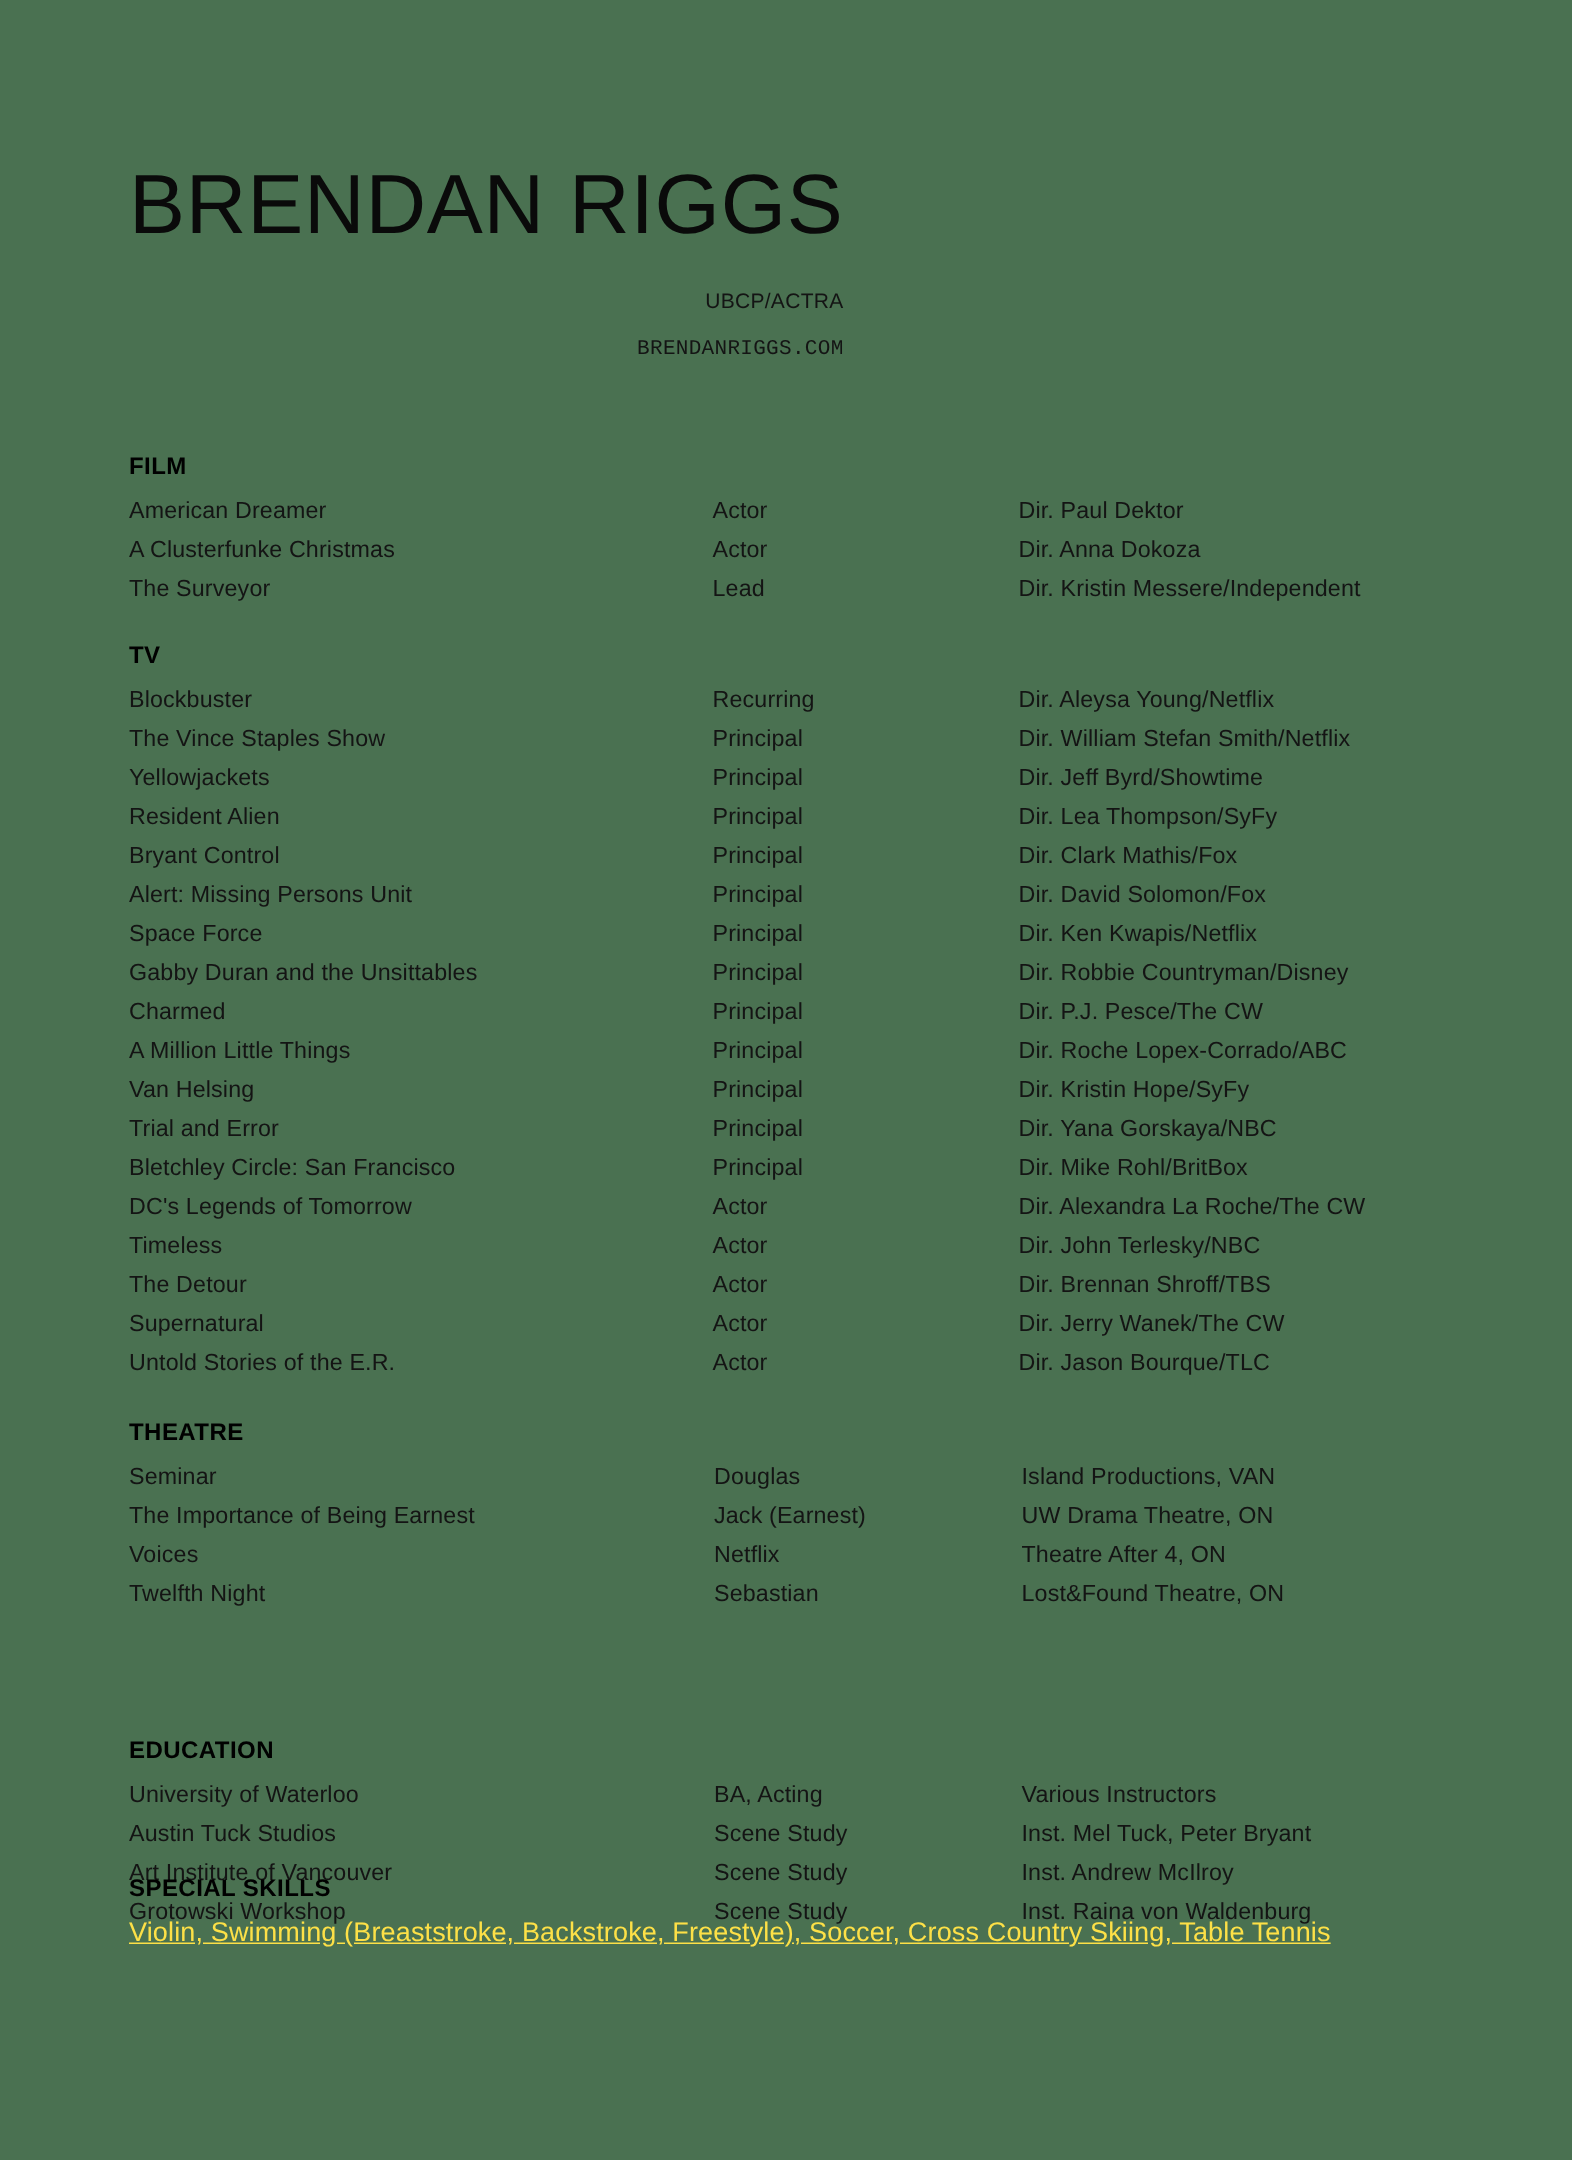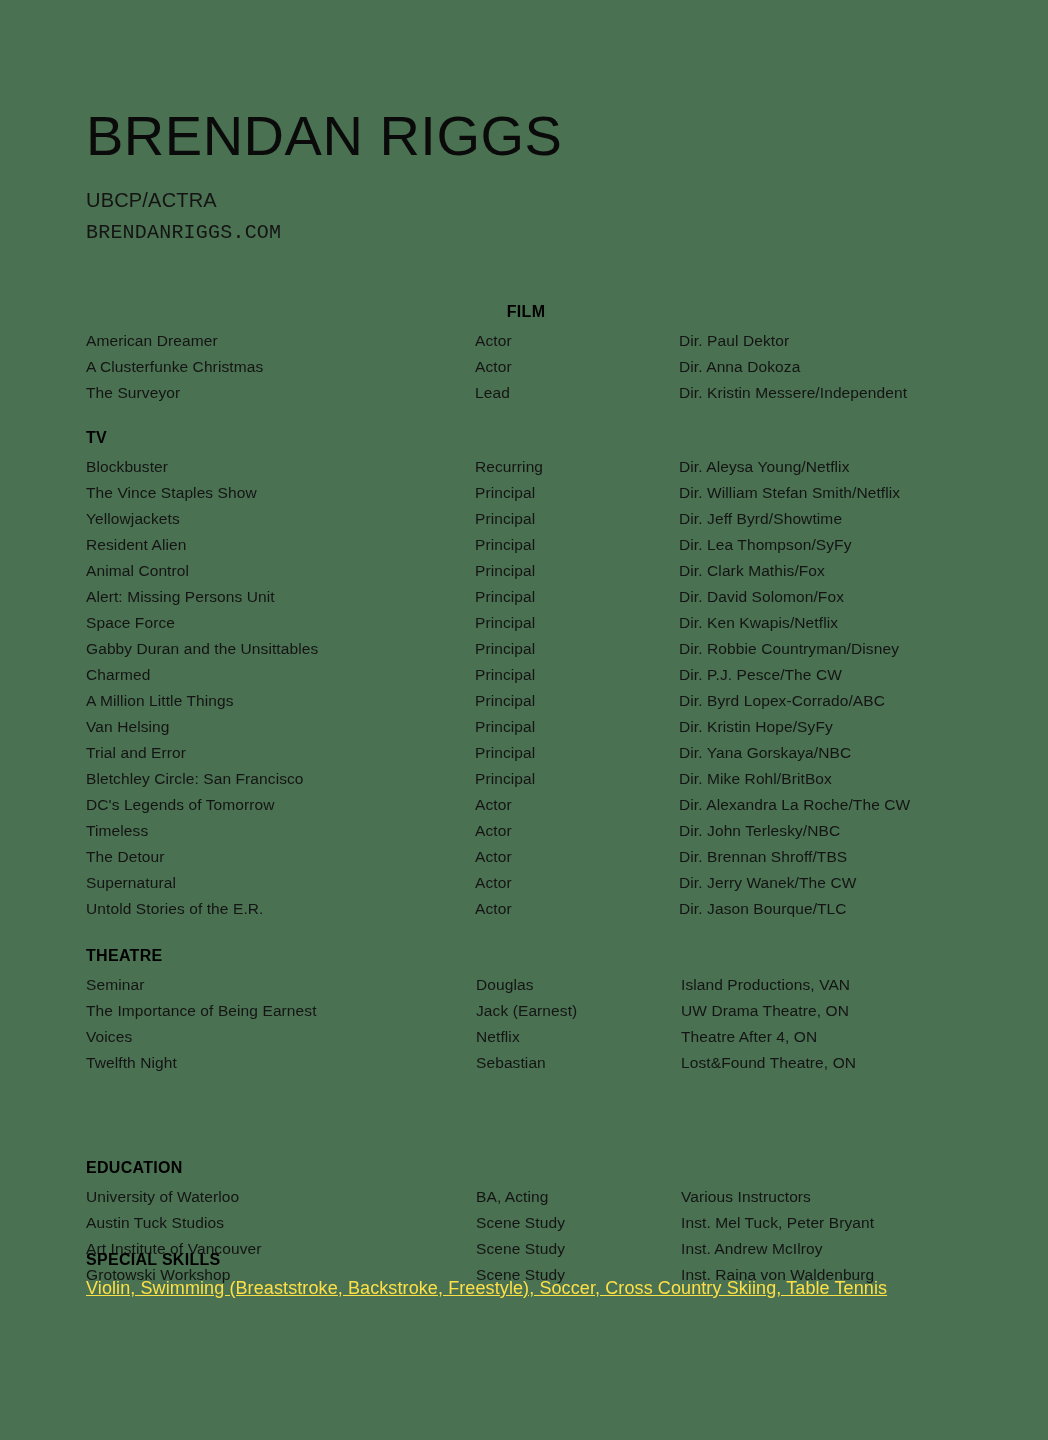--- a/index.html
+++ b/index.html
@@ -30,25 +30,26 @@
   .name {
     font-size: 56px;
     font-weight: 400;
     letter-spacing: 0.5px;
     line-height: 64px;
     margin: 0;
     color: #0a0a0a;
     white-space: nowrap;
   }
   .contact-line {
-    font-size: 20px;
+    font-size: 14px;
     line-height: 16px;
     letter-spacing: 0.2px;
     color: #141414;
     white-space: nowrap;
+    text-align: right;
   }
   .contact-line.union { margin-top: 24px; }
   .contact-line.site  { margin-top: 17px; font-family: Liberation Mono, monospace; }
 
   
   .section { position: absolute; left: 86px; width: 880px; }
   .section-title {
     font-size: 16px;
     font-weight: 700;
     letter-spacing: 0.3px;
@@ -80,21 +81,21 @@
   .textline {
     font-size: 18px;
     line-height: 24px;
     letter-spacing: 0.1px;
     color: #fde047;
     white-space: nowrap;
     text-decoration: underline;
   }
 
   
-  #film      { top: 302px; text-align: center; }
+  #film      { top: 302px; }
   #tv        { top: 428px; }
   #theatre   { top: 946px; }
   #education { top: 1158px; }
   #skills    { top: 1250px; }
   #accents   { top: 1324px; }
 </style>
 </head>
 <body>
 
 <div class="page">
@@ -143,21 +144,21 @@
         <span class="col-a">Yellowjackets</span>
         <span class="col-b">Principal</span>
         <span class="col-c">Dir. Jeff Byrd/Showtime</span>
       </div>
       <div class="row">
         <span class="col-a">Resident Alien</span>
         <span class="col-b">Principal</span>
         <span class="col-c">Dir. Lea Thompson/SyFy</span>
       </div>
       <div class="row">
-        <span class="col-a">Animal Control</span>
+        <span class="col-a">Bryant Control</span>
         <span class="col-b">Principal</span>
         <span class="col-c">Dir. Clark Mathis/Fox</span>
       </div>
       <div class="row">
         <span class="col-a">Alert: Missing Persons Unit</span>
         <span class="col-b">Principal</span>
         <span class="col-c">Dir. David Solomon/Fox</span>
       </div>
       <div class="row">
         <span class="col-a">Space Force</span>
@@ -170,21 +171,21 @@
         <span class="col-c">Dir. Robbie Countryman/Disney</span>
       </div>
       <div class="row">
         <span class="col-a">Charmed</span>
         <span class="col-b">Principal</span>
         <span class="col-c">Dir. P.J. Pesce/The CW</span>
       </div>
       <div class="row">
         <span class="col-a">A Million Little Things</span>
         <span class="col-b">Principal</span>
-        <span class="col-c">Dir. Byrd Lopex-Corrado/ABC</span>
+        <span class="col-c">Dir. Roche Lopex-Corrado/ABC</span>
       </div>
       <div class="row">
         <span class="col-a">Van Helsing</span>
         <span class="col-b">Principal</span>
         <span class="col-c">Dir. Kristin Hope/SyFy</span>
       </div>
       <div class="row">
         <span class="col-a">Trial and Error</span>
         <span class="col-b">Principal</span>
         <span class="col-c">Dir. Yana Gorskaya/NBC</span>

